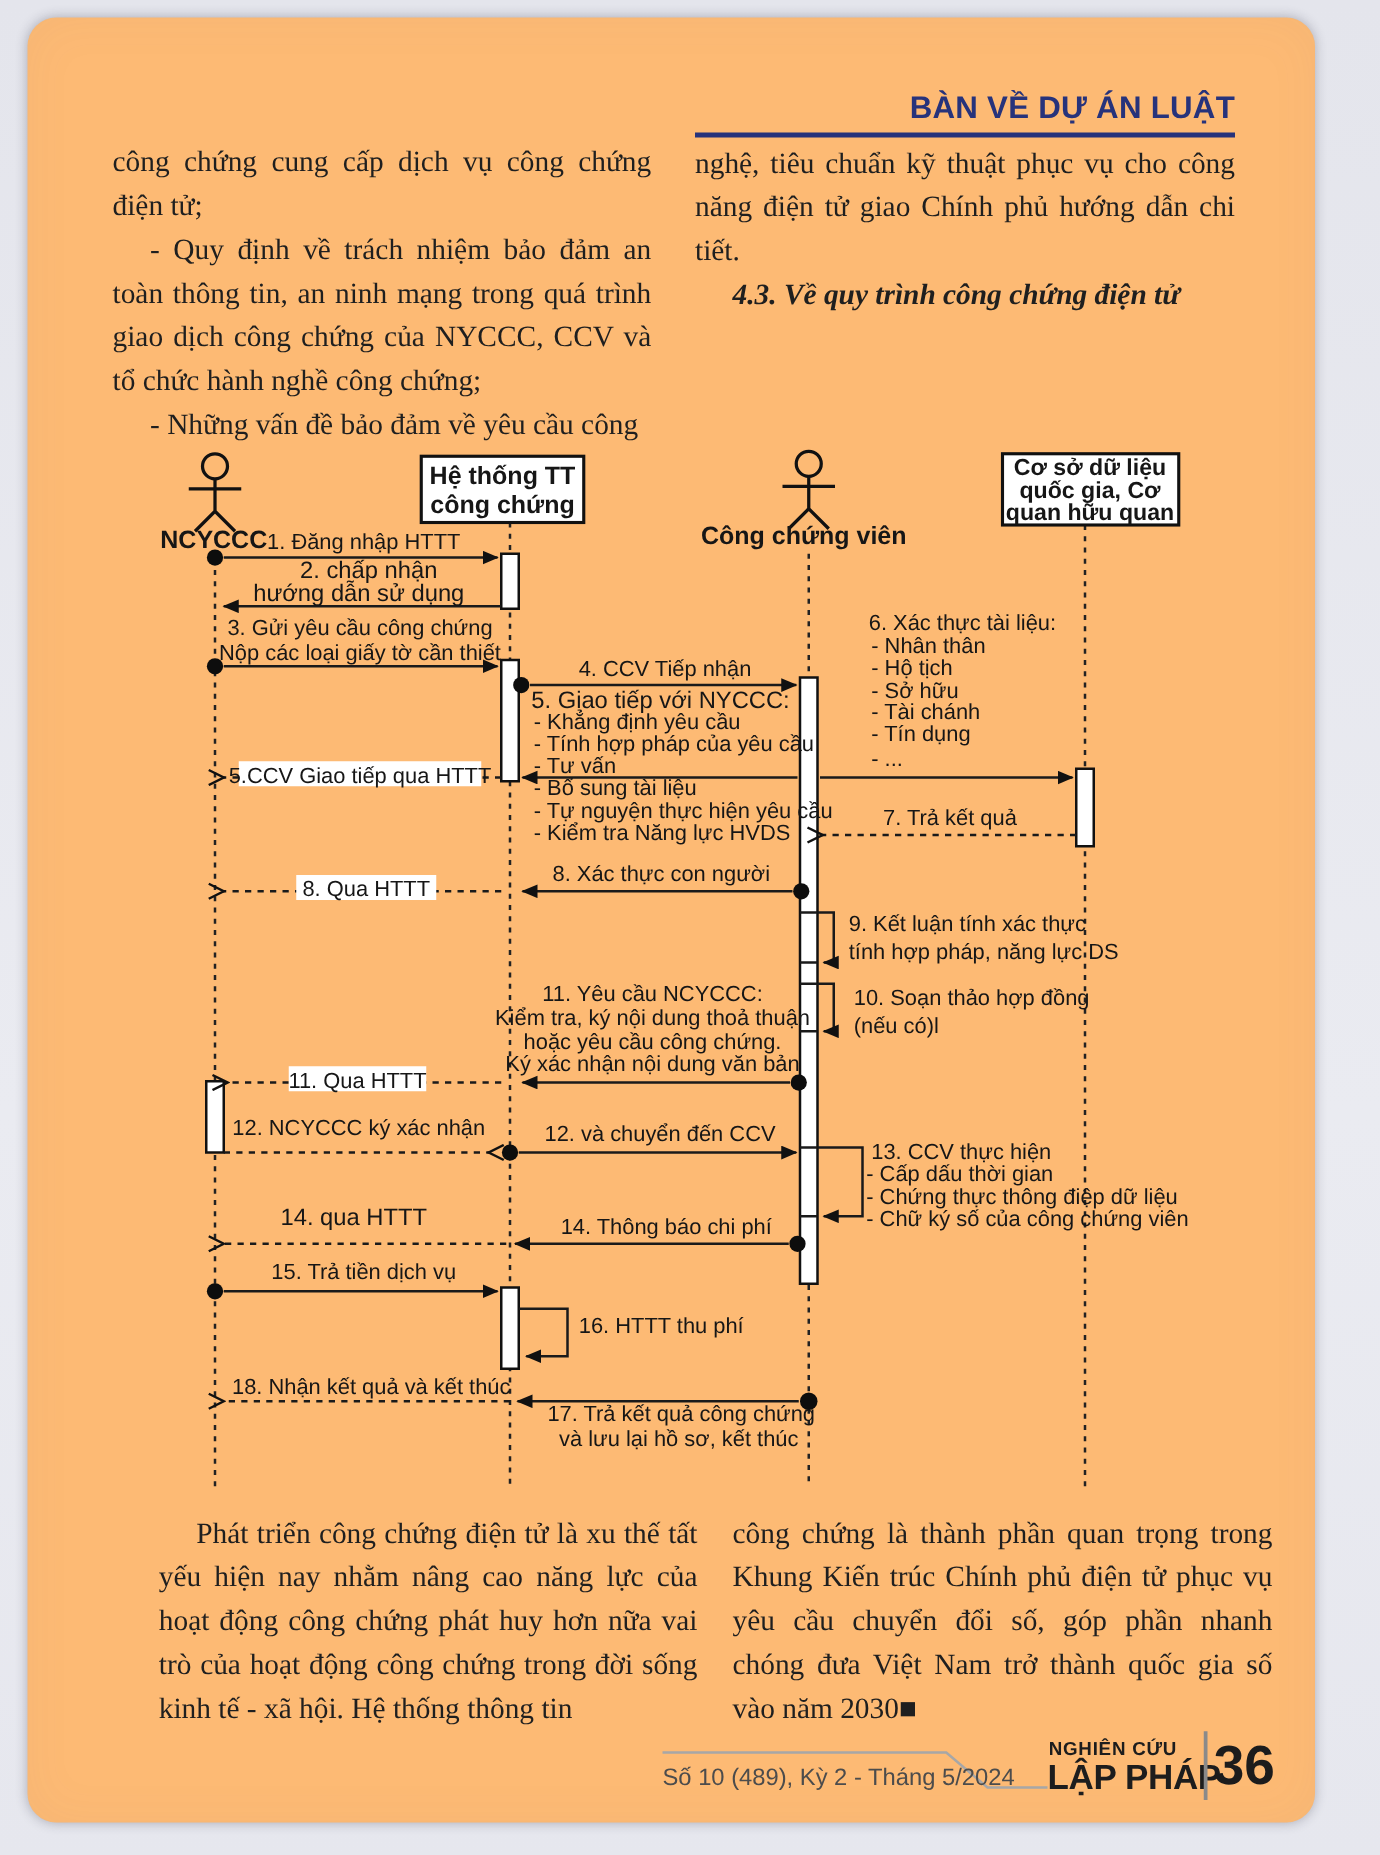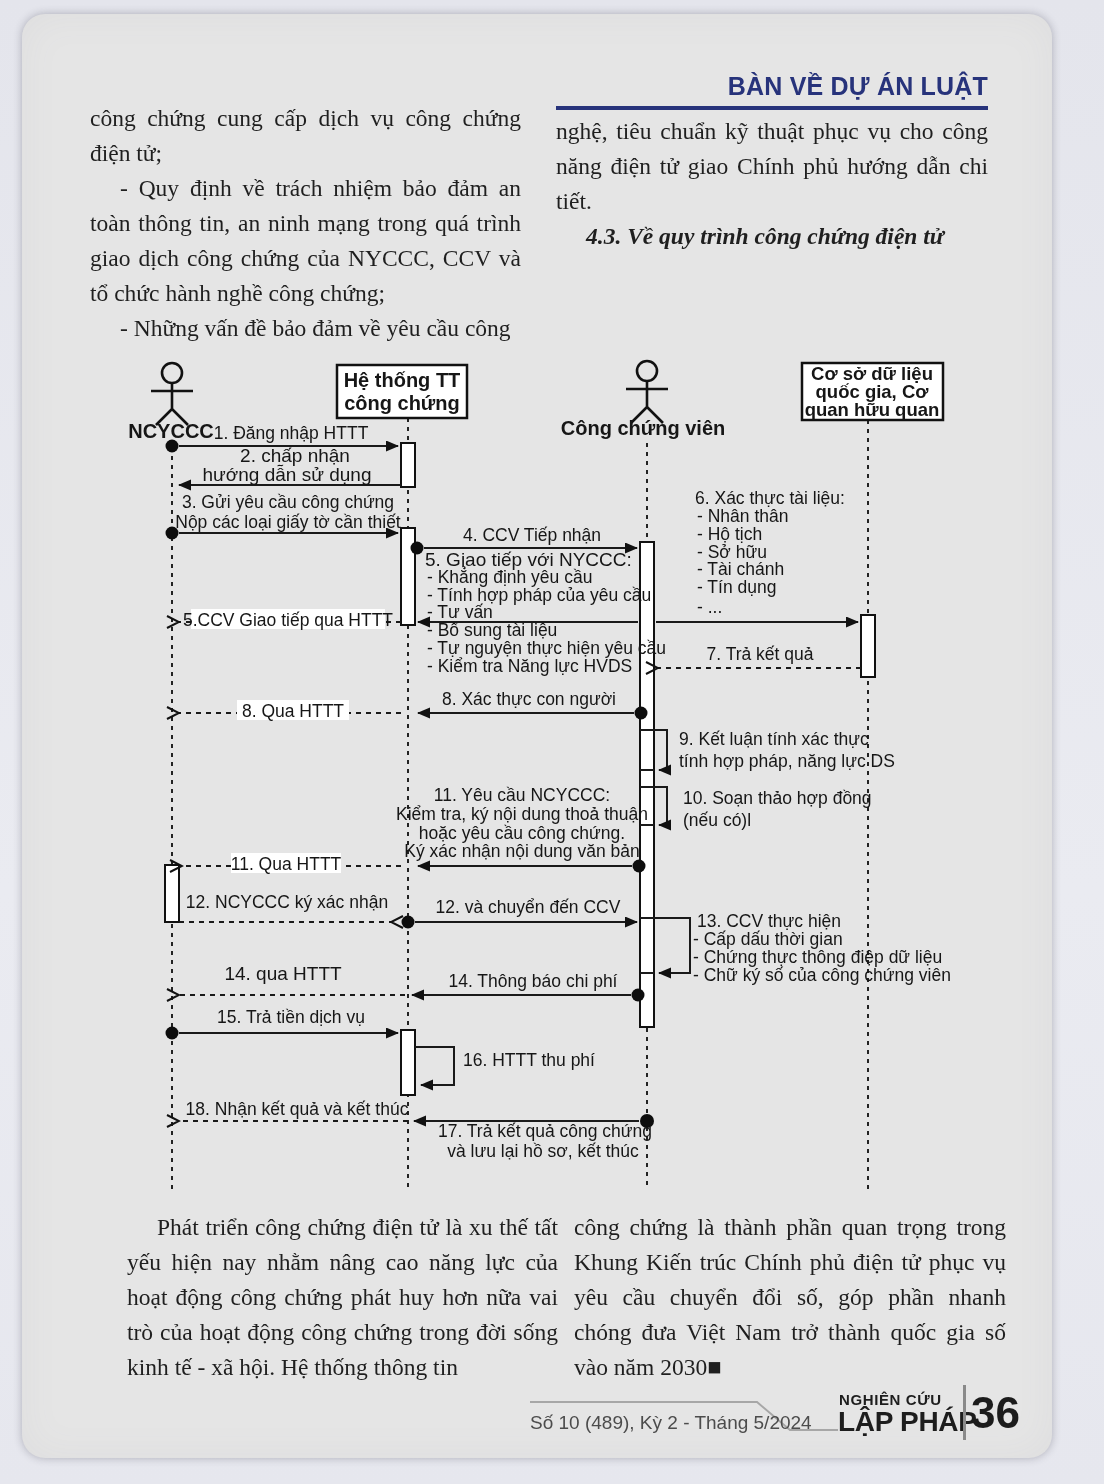--- a/index.html
+++ b/index.html
@@ -3,39 +3,39 @@
 <meta charset="utf-8">
 <style>
   html,body{margin:0;padding:0;}
   body{
     width:1104px;height:1484px;position:relative;overflow:hidden;
     background:linear-gradient(180deg,#e4e5ec 0%,#eaebf1 60%,#e6e7ee 100%);
     font-family:"Liberation Serif", serif;color:#1f1f1f;
   }
   .page{
     position:absolute;left:22px;top:14px;width:1030px;height:1444px;
-    background:#e5e5e5;box-shadow:0 0 9px rgba(40,40,60,.30), inset 0 0 40px rgba(120,120,140,.06);border-radius:23px;
+    background:#fdba74;box-shadow:0 0 9px rgba(40,40,60,.30), inset 0 0 40px rgba(120,120,140,.06);border-radius:23px;
   }
   .abs{position:absolute;}
   
   .sec-title{
     position:absolute;left:534px;top:58px;width:432px;text-align:right;
     font-family:"Liberation Sans",sans-serif;font-weight:bold;font-size:25px;
     color:#27337b;letter-spacing:.2px;
   }
   .sec-rule{position:absolute;left:534px;top:92px;width:432px;height:3.5px;background:#27337b;}
   
   .col{position:absolute;font-size:23.5px;line-height:35px;text-align:justify;}
   .col p{margin:0;}
   .col p.ind{text-indent:30px;}
-  .col-lt{left:68px;top:87px;width:431px;}
+  .col-lt{left:68px;top:99px;width:431px;}
   .col-rt{left:534px;top:100px;width:432px;}
   .h33{font-weight:bold;font-style:italic;text-indent:30px;margin-top:2px;}
   .col-lb{left:68px;top:1196px;width:431px;margin-left:37px;}
-  .col-rb{left:552px;top:1196px;width:432px;}
+  .col-rb{left:564px;top:1196px;width:432px;}
   
   .diagram{position:absolute;left:73px;top:341px;width:905px;height:845px;}
   .diagram svg{display:block;}
   text{font-family:"Liberation Sans",sans-serif;fill:#161616;}
   .dt{font-size:17.5px;}
   .dts{font-size:19px;}
   .dtb{font-size:20px;font-weight:bold;}
   .dtb2{font-size:18.5px;font-weight:bold;}
   .ln{stroke:#1a1a1a;stroke-width:2;fill:none;}
   .lnD{stroke:#1a1a1a;stroke-width:2;fill:none;stroke-dasharray:5 5;}

